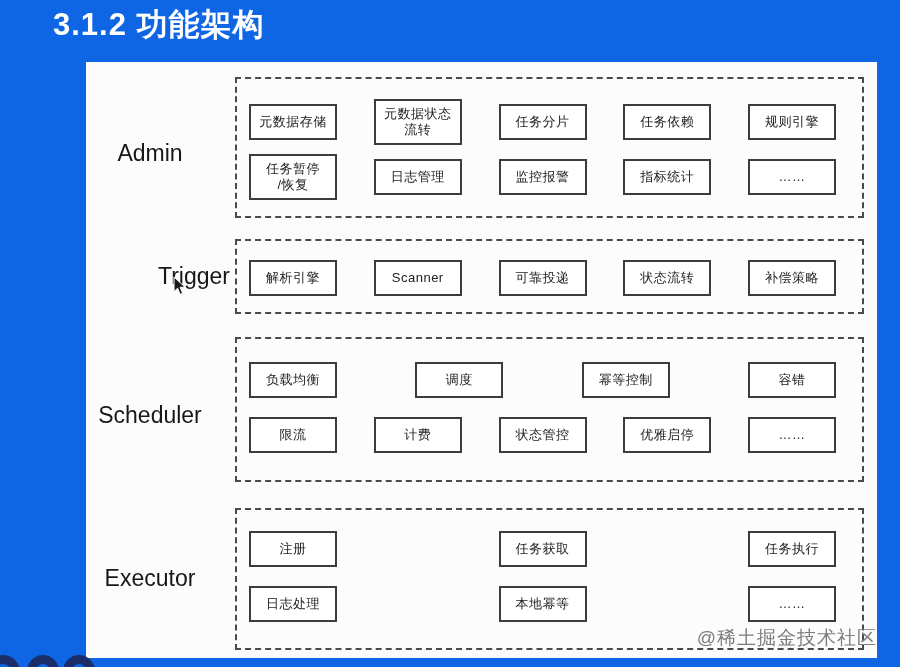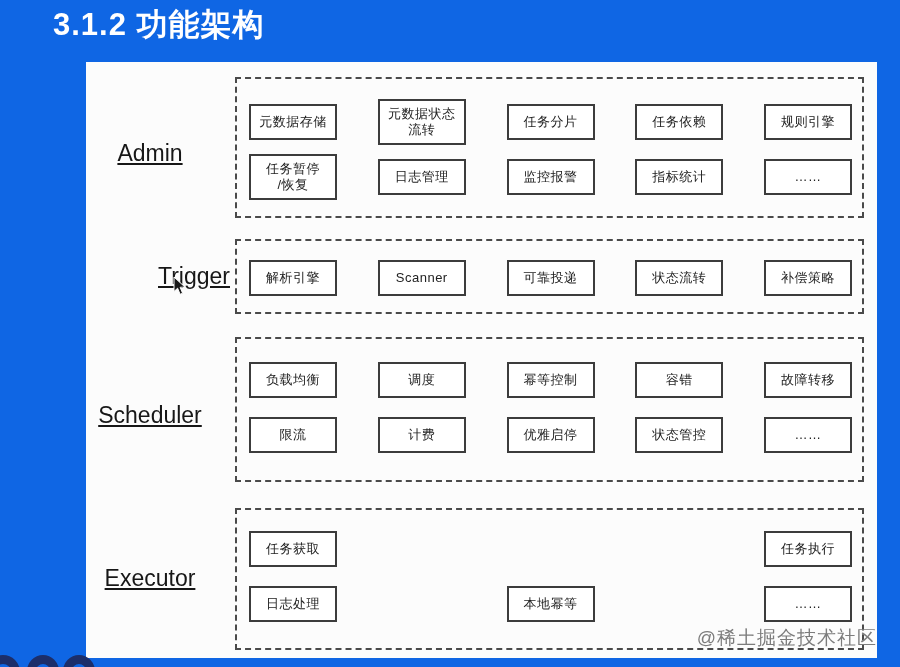--- a/index.html
+++ b/index.html
@@ -24,41 +24,41 @@
   .section{
     position:absolute;
     border:2px dashed #4a4a4a;
     background:transparent;
   }
   .sec-admin{left:235px;top:77px;width:625px;height:137px;}
   .sec-trigger{left:235px;top:239px;width:625px;height:71px;}
   .sec-scheduler{left:235px;top:337px;width:625px;height:141px;}
   .sec-executor{left:235px;top:508px;width:625px;height:138px;}
   .row{
-    position:absolute;left:0;right:0;height:46px;
+    position:absolute;left:0;right:16px;height:46px;
     display:flex;justify-content:space-between;align-items:center;
     padding:0 10px 0 12px;
   }
   .box{
     width:88px;height:36px;
     box-sizing:border-box;
     border:2px solid #3c3c3c;
     background:#ffffff;
     display:flex;align-items:center;justify-content:center;
     font-size:13px;color:#222222;
     text-align:center;
     white-space:pre-line;
     line-height:1.25;
     letter-spacing:0.5px;
   }
   .box.tall{height:46px;}
   .sec-label{
     position:absolute;left:70px;width:160px;
     text-align:center;
-    font-size:23px;color:#171717;text-decoration:underline;
+    font-size:23px;color:#171717;
   }
   .lbl-admin{top:140px;}
   .lbl-trigger{top:263px;text-align:right;}
   .lbl-scheduler{top:402px;}
   .lbl-executor{top:565px;}
   .watermark{
     position:absolute;right:23px;top:625px;
     font-size:19px;color:#7c7c7c;
     letter-spacing:1px;
     z-index:5;
@@ -120,33 +120,33 @@
       <div class="box">补偿策略</div>
     </div>
   </div>
 
   <div class="section sec-scheduler">
     <div class="row" style="top:18px;">
       <div class="box">负载均衡</div>
       <div class="box">调度</div>
       <div class="box">幂等控制</div>
       <div class="box">容错</div>
-      <div class="box">故障转移</div>
     </div>
     <div class="row" style="top:73px;">
       <div class="box">限流</div>
       <div class="box">计费</div>
+      <div class="box">状态管控</div>
       <div class="box">优雅启停</div>
-      <div class="box">状态管控</div>
       <div class="box">……</div>
     </div>
   </div>
 
   <div class="section sec-executor">
     <div class="row" style="top:16px;">
+      <div class="box">注册</div>
       <div class="box">任务获取</div>
       <div class="box">任务执行</div>
     </div>
     <div class="row" style="top:71px;align-items:center;">
       <div class="box">日志处理</div>
       <div class="box">本地幂等</div>
       <div class="box">……</div>
     </div>
   </div>
 

